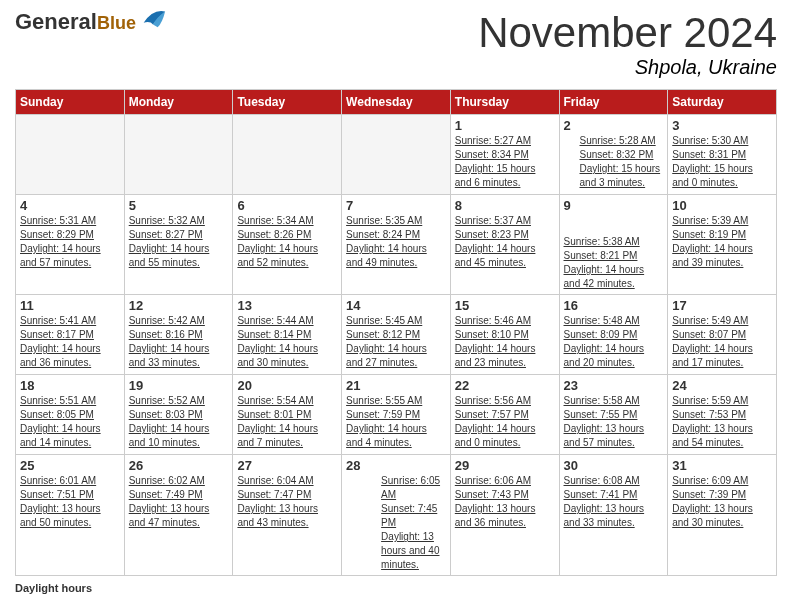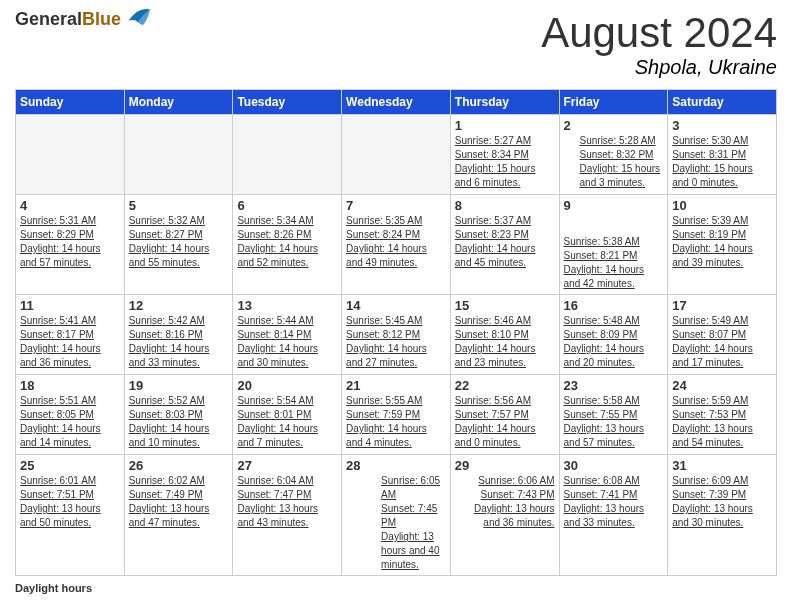--- a/index.html
+++ b/index.html
@@ -14,21 +14,21 @@
       display: flex;
       justify-content: space-between;
       align-items: flex-start;
       margin-bottom: 10px;
     }
     .logo {
       display: flex;
       align-items: center;
     }
     .logo-text-general {
-      font-size: 18px;
+      font-size: 22px;
       font-weight: bold;
       color: #333;
       line-height: 1.1;
     }
     .logo-text-blue {
       font-size: 18px;
       font-weight: bold;
       color: #a16207;
       line-height: 1.1;
     }
@@ -51,21 +51,21 @@
       font-size: 20px;
       color: #000000;
       font-style: italic;
     }
     .calendar-table {
       width: 100%;
       border-collapse: collapse;
       table-layout: fixed;
     }
     .calendar-table th {
-      background-color: #1d4ed8;
+      background-color: #b91c1c;
       color: #fff;
       font-size: 12px;
       font-weight: bold;
       padding: 5px 4px;
       text-align: left;
       border: 1px solid #ccc;
     }
     .calendar-table td {
       vertical-align: top;
       border: 1px solid #ccc;
@@ -106,21 +106,21 @@
       <div>
         <span class="logo-text-general">General</span><span class="logo-text-blue">Blue</span>
       </div>
     </div>
     <svg class="logo-icon" viewBox="0 0 30 30">
       <path d="M5 20 Q15 5 28 8 Q20 15 15 22 Q12 18 5 20Z" fill="#1a6faf"></path>
       <path d="M15 22 Q18 15 28 8 Q25 20 20 25Z" fill="#4a9fd4"></path>
     </svg>
   </div>
   <div class="title-block">
-    <div class="month-title">August 2024</div>
+    <div class="month-title">November 2024</div>
     <div class="location-title">Shpola, Ukraine</div>
   </div>
 </div>
 
 <table class="calendar-table">
   <thead>
     <tr>
     <th>Sunday</th>
         <th>Monday</th>
         <th>Tuesday</th>
@@ -307,21 +307,21 @@
 Daylight: 13 hours and 43 minutes.</div>
         </td>
         <td>
           <span class="day-number">28</span>
           <div class="day-info" style="white-space: pre-line; margin-left: 35px;">Sunrise: 6:05 AM
 Sunset: 7:45 PM
 Daylight: 13 hours and 40 minutes.</div>
         </td>
         <td>
           <span class="day-number">29</span>
-          <div class="day-info" style="white-space: pre-line; text-align: right;">Sunrise: 6:06 AM
+          <div class="day-info" style="white-space: pre-line;">Sunrise: 6:06 AM
 Sunset: 7:43 PM
 Daylight: 13 hours and 36 minutes.</div>
         </td>
         <td>
           <span class="day-number">30</span>
           <div class="day-info" style="white-space: pre-line;">Sunrise: 6:08 AM
 Sunset: 7:41 PM
 Daylight: 13 hours and 33 minutes.</div>
         </td>
         <td>

